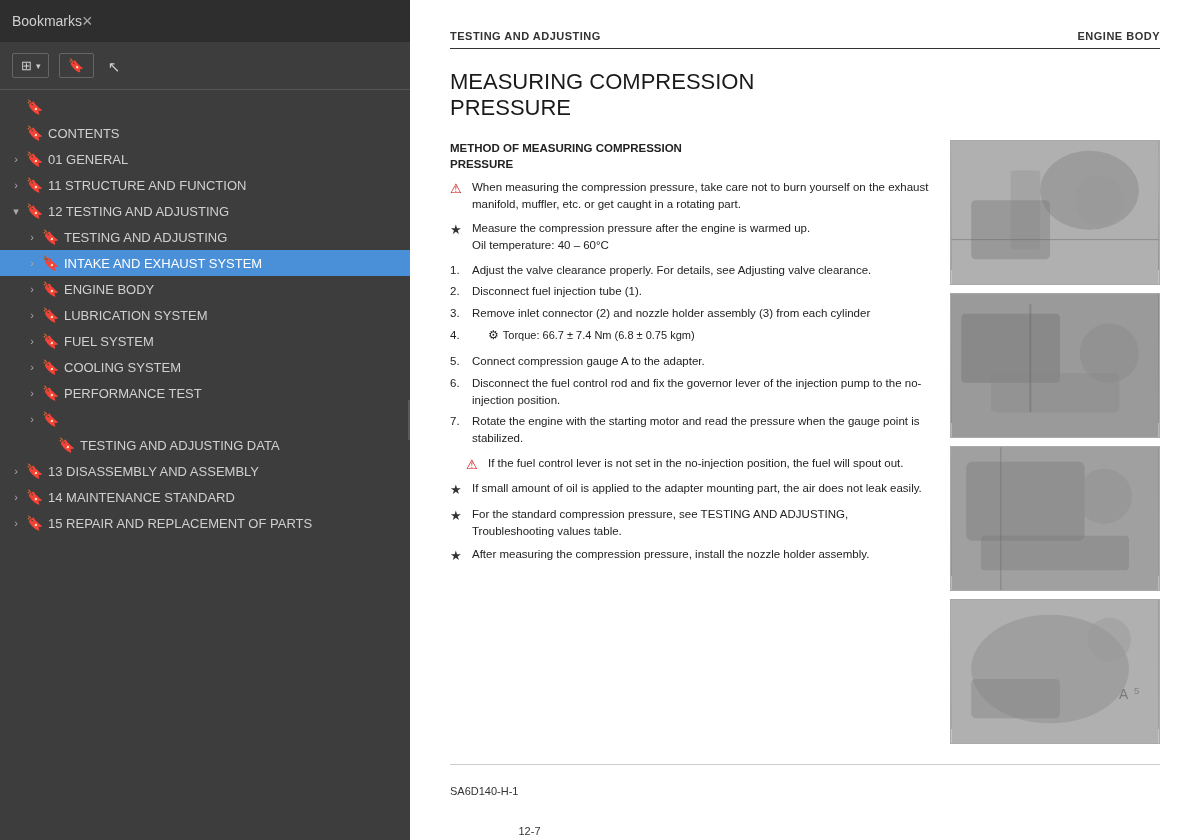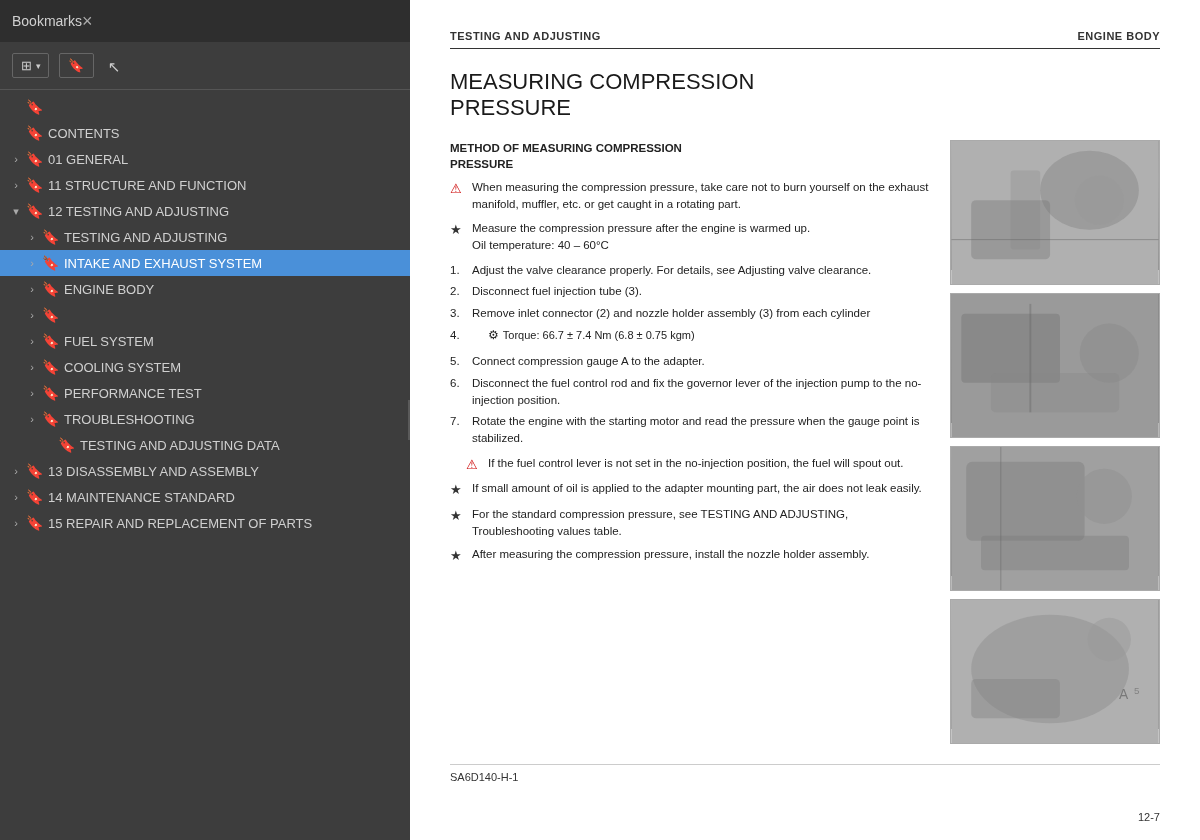--- a/index.html
+++ b/index.html
@@ -295,23 +295,22 @@
     
     .img-svg {
       width: 100%;
       height: 100%;
       position: absolute;
       top: 0; left: 0;
     }
 
     .doc-footer {
       display: flex;
-      justify-content: space-between;
       margin-top: 20px;
-      padding-top: 6px;
+      padding-top: 20px;
       border-top: 1px solid #ccc;
     }
 
     .doc-footer-left {
       font-size: 11px;
       color: #333;
     }
 
     .doc-footer-right {
       font-size: 11px;
@@ -373,40 +372,40 @@
         <span class="item-label">INTAKE AND EXHAUST SYSTEM</span>
       </div>
       <div class="tree-item indent-1">
         <span class="expand-arrow collapsed"></span>
         <span class="bookmark-icon">🔖</span>
         <span class="item-label">ENGINE BODY</span>
       </div>
       <div class="tree-item indent-1">
         <span class="expand-arrow collapsed"></span>
         <span class="bookmark-icon">🔖</span>
+        <span class="item-label">LUBRICATION SYSTEM</span>
       </div>
       <div class="tree-item indent-1">
         <span class="expand-arrow collapsed"></span>
         <span class="bookmark-icon">🔖</span>
         <span class="item-label">FUEL SYSTEM</span>
       </div>
       <div class="tree-item indent-1">
         <span class="expand-arrow collapsed"></span>
         <span class="bookmark-icon">🔖</span>
         <span class="item-label">COOLING SYSTEM</span>
       </div>
       <div class="tree-item indent-1">
         <span class="expand-arrow collapsed"></span>
         <span class="bookmark-icon">🔖</span>
         <span class="item-label">PERFORMANCE TEST</span>
       </div>
       <div class="tree-item indent-1">
         <span class="expand-arrow collapsed"></span>
         <span class="bookmark-icon">🔖</span>
-        <span class="item-label">TROUBLESHOOTING</span>
       </div>
       <div class="tree-item indent-2">
         <span class="expand-arrow empty"></span>
         <span class="bookmark-icon">🔖</span>
         <span class="item-label">TESTING AND ADJUSTING DATA</span>
       </div>
       <div class="tree-item">
         <span class="expand-arrow collapsed"></span>
         <span class="bookmark-icon">🔖</span>
         <span class="item-label">13 DISASSEMBLY AND ASSEMBLY</span>
@@ -451,21 +450,21 @@
           </div>
         </div>
 
         <ol class="bullet-list">
           <li>
             <span class="bullet-num">1.</span>
             <span>Adjust the valve clearance properly.  For details, see Adjusting valve clearance.</span>
           </li>
           <li>
             <span class="bullet-num">2.</span>
-            <span>Disconnect fuel injection tube (3).</span>
+            <span>Disconnect fuel injection tube (1).</span>
           </li>
           <li>
             <span class="bullet-num">3.</span>
             <span>Remove inlet connector (2) and nozzle holder assembly (3) from each cylinder</span>
           </li>
           <li>
             <span class="bullet-num">4.</span>
             <div>
               <div class="torque-line">
                 <span class="torque-symbol">⚙</span>

